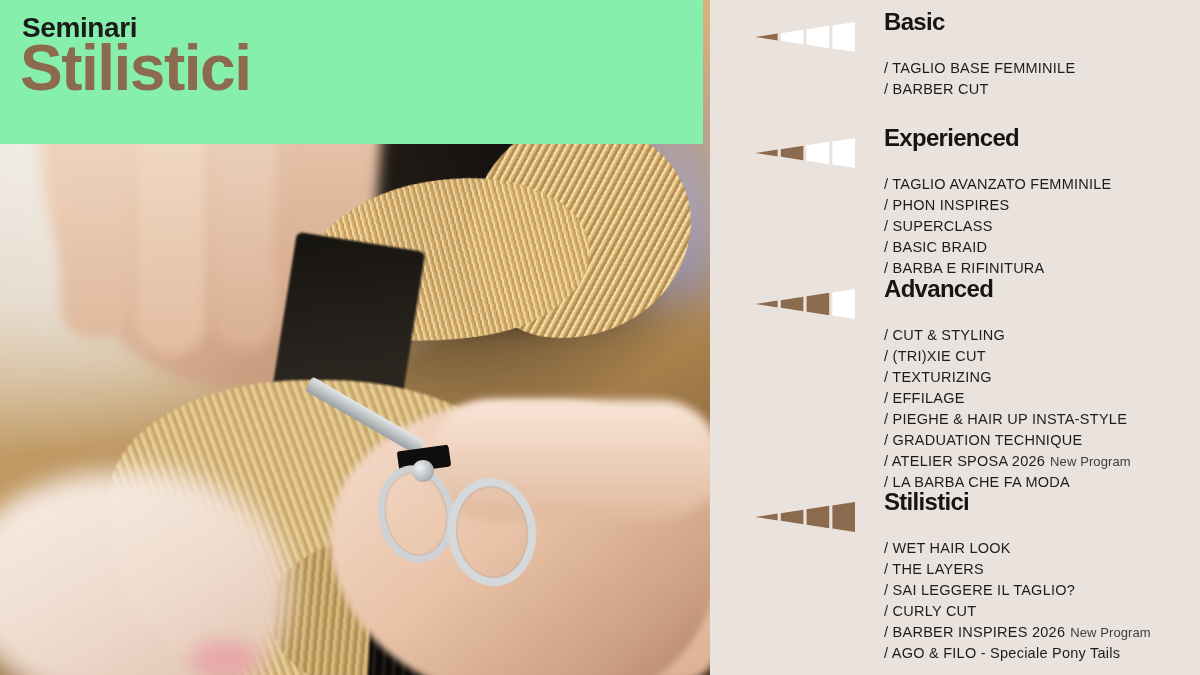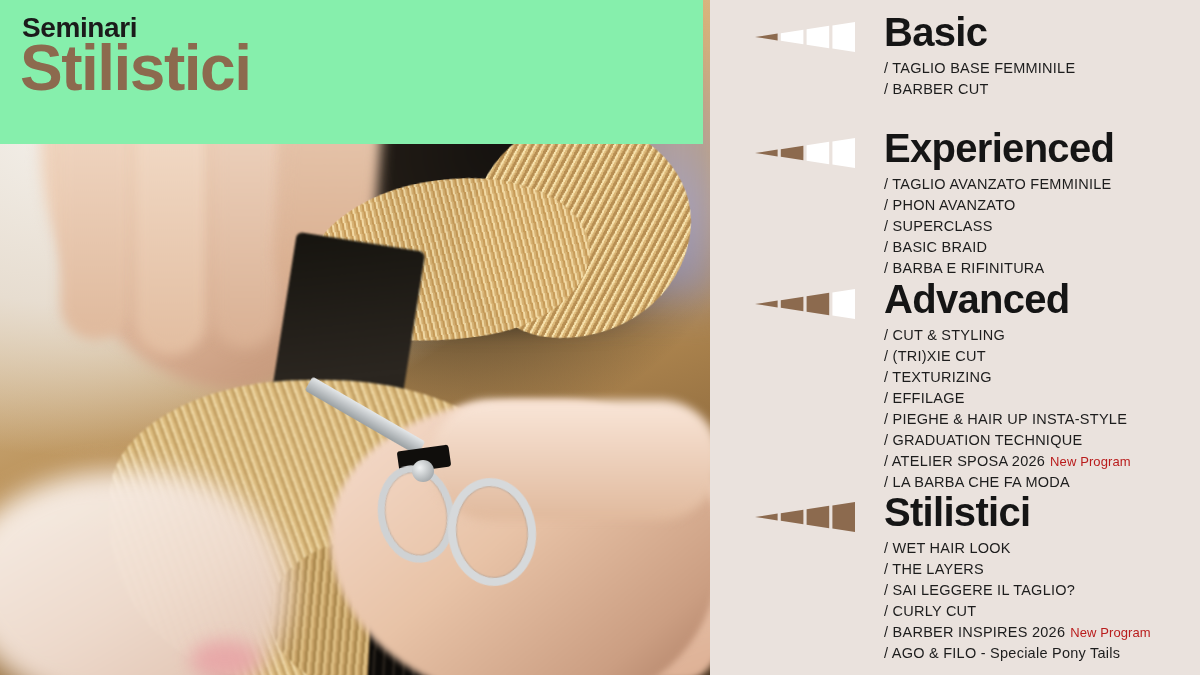--- a/index.html
+++ b/index.html
@@ -148,30 +148,30 @@
 
   
   .side-panel{
     position:absolute;left:710px;top:0;width:490px;height:675px;background:#EAE2DD;z-index:4;
   }
   .section{position:absolute;left:0;width:490px;}
   .sec-head{position:relative;height:44px;}
   .chev{position:absolute;left:45px;top:8px;width:100px;height:30px;}
   .sec-title{
     position:absolute;left:174px;top:-6px;
-    font-size:40px;font-weight:bold;letter-spacing:-.7px;color:#151515;line-height:1.2;
+    font-size:24px;font-weight:bold;letter-spacing:-.7px;color:#151515;line-height:1.2;
     white-space:nowrap;
   }
   .items{position:absolute;left:174px;top:44px;}
   .item{
     font-size:14.5px;letter-spacing:.25px;color:#1d1d1d;line-height:21px;white-space:nowrap;
   }
   .slash{color:#1d1d1d;}
   .newtag{
-    color:#b91c1c;font-size:13px;letter-spacing:.1px;margin-left:5px;
+    color:#404040;font-size:13px;letter-spacing:.1px;margin-left:5px;
   }
 </style>
 </head>
 <body>
 
 <div id="slide">
 
   <div class="photo-pane">
     <div class="photo-img">
       <div class="ph ph-bg"></div>
@@ -230,21 +230,21 @@
           <div class="chev"><svg width="100" height="30" viewBox="0 0 100 30" xmlns="http://www.w3.org/2000/svg">
               <polygon points="0,15 22.6,11.61 22.6,18.39 0,15" fill="#8C6A4E"></polygon>
               <polygon points="25.8,11.129999999999999 48.400000000000006,7.74 48.400000000000006,22.259999999999998 25.8,18.87" fill="#8C6A4E"></polygon>
               <polygon points="51.6,7.26 74.2,3.87 74.2,26.13 51.6,22.740000000000002" fill="#FFFFFF"></polygon>
               <polygon points="77.4,3.3899999999999997 100,0 100,30 77.4,26.61" fill="#FFFFFF"></polygon>
             </svg></div>
           <div class="sec-title">Experienced</div>
         </div>
         <div class="items">
           <div class="item"><span class="slash">/ </span><span>TAGLIO AVANZATO FEMMINILE</span></div>
-          <div class="item"><span class="slash">/ </span><span>PHON AVANZATO</span></div>
+          <div class="item"><span class="slash">/ </span><span>PHON INSPIRES</span></div>
           <div class="item"><span class="slash">/ </span><span>SUPERCLASS</span></div>
           <div class="item"><span class="slash">/ </span><span>BASIC BRAID</span></div>
           <div class="item"><span class="slash">/ </span><span>BARBA E RIFINITURA</span></div>
         </div>
       </div>
       <div class="section" style="top: 281px;">
         <div class="sec-head">
           <div class="chev"><svg width="100" height="30" viewBox="0 0 100 30" xmlns="http://www.w3.org/2000/svg">
               <polygon points="0,15 22.6,11.61 22.6,18.39 0,15" fill="#8C6A4E"></polygon>
               <polygon points="25.8,11.129999999999999 48.400000000000006,7.74 48.400000000000006,22.259999999999998 25.8,18.87" fill="#8C6A4E"></polygon>

